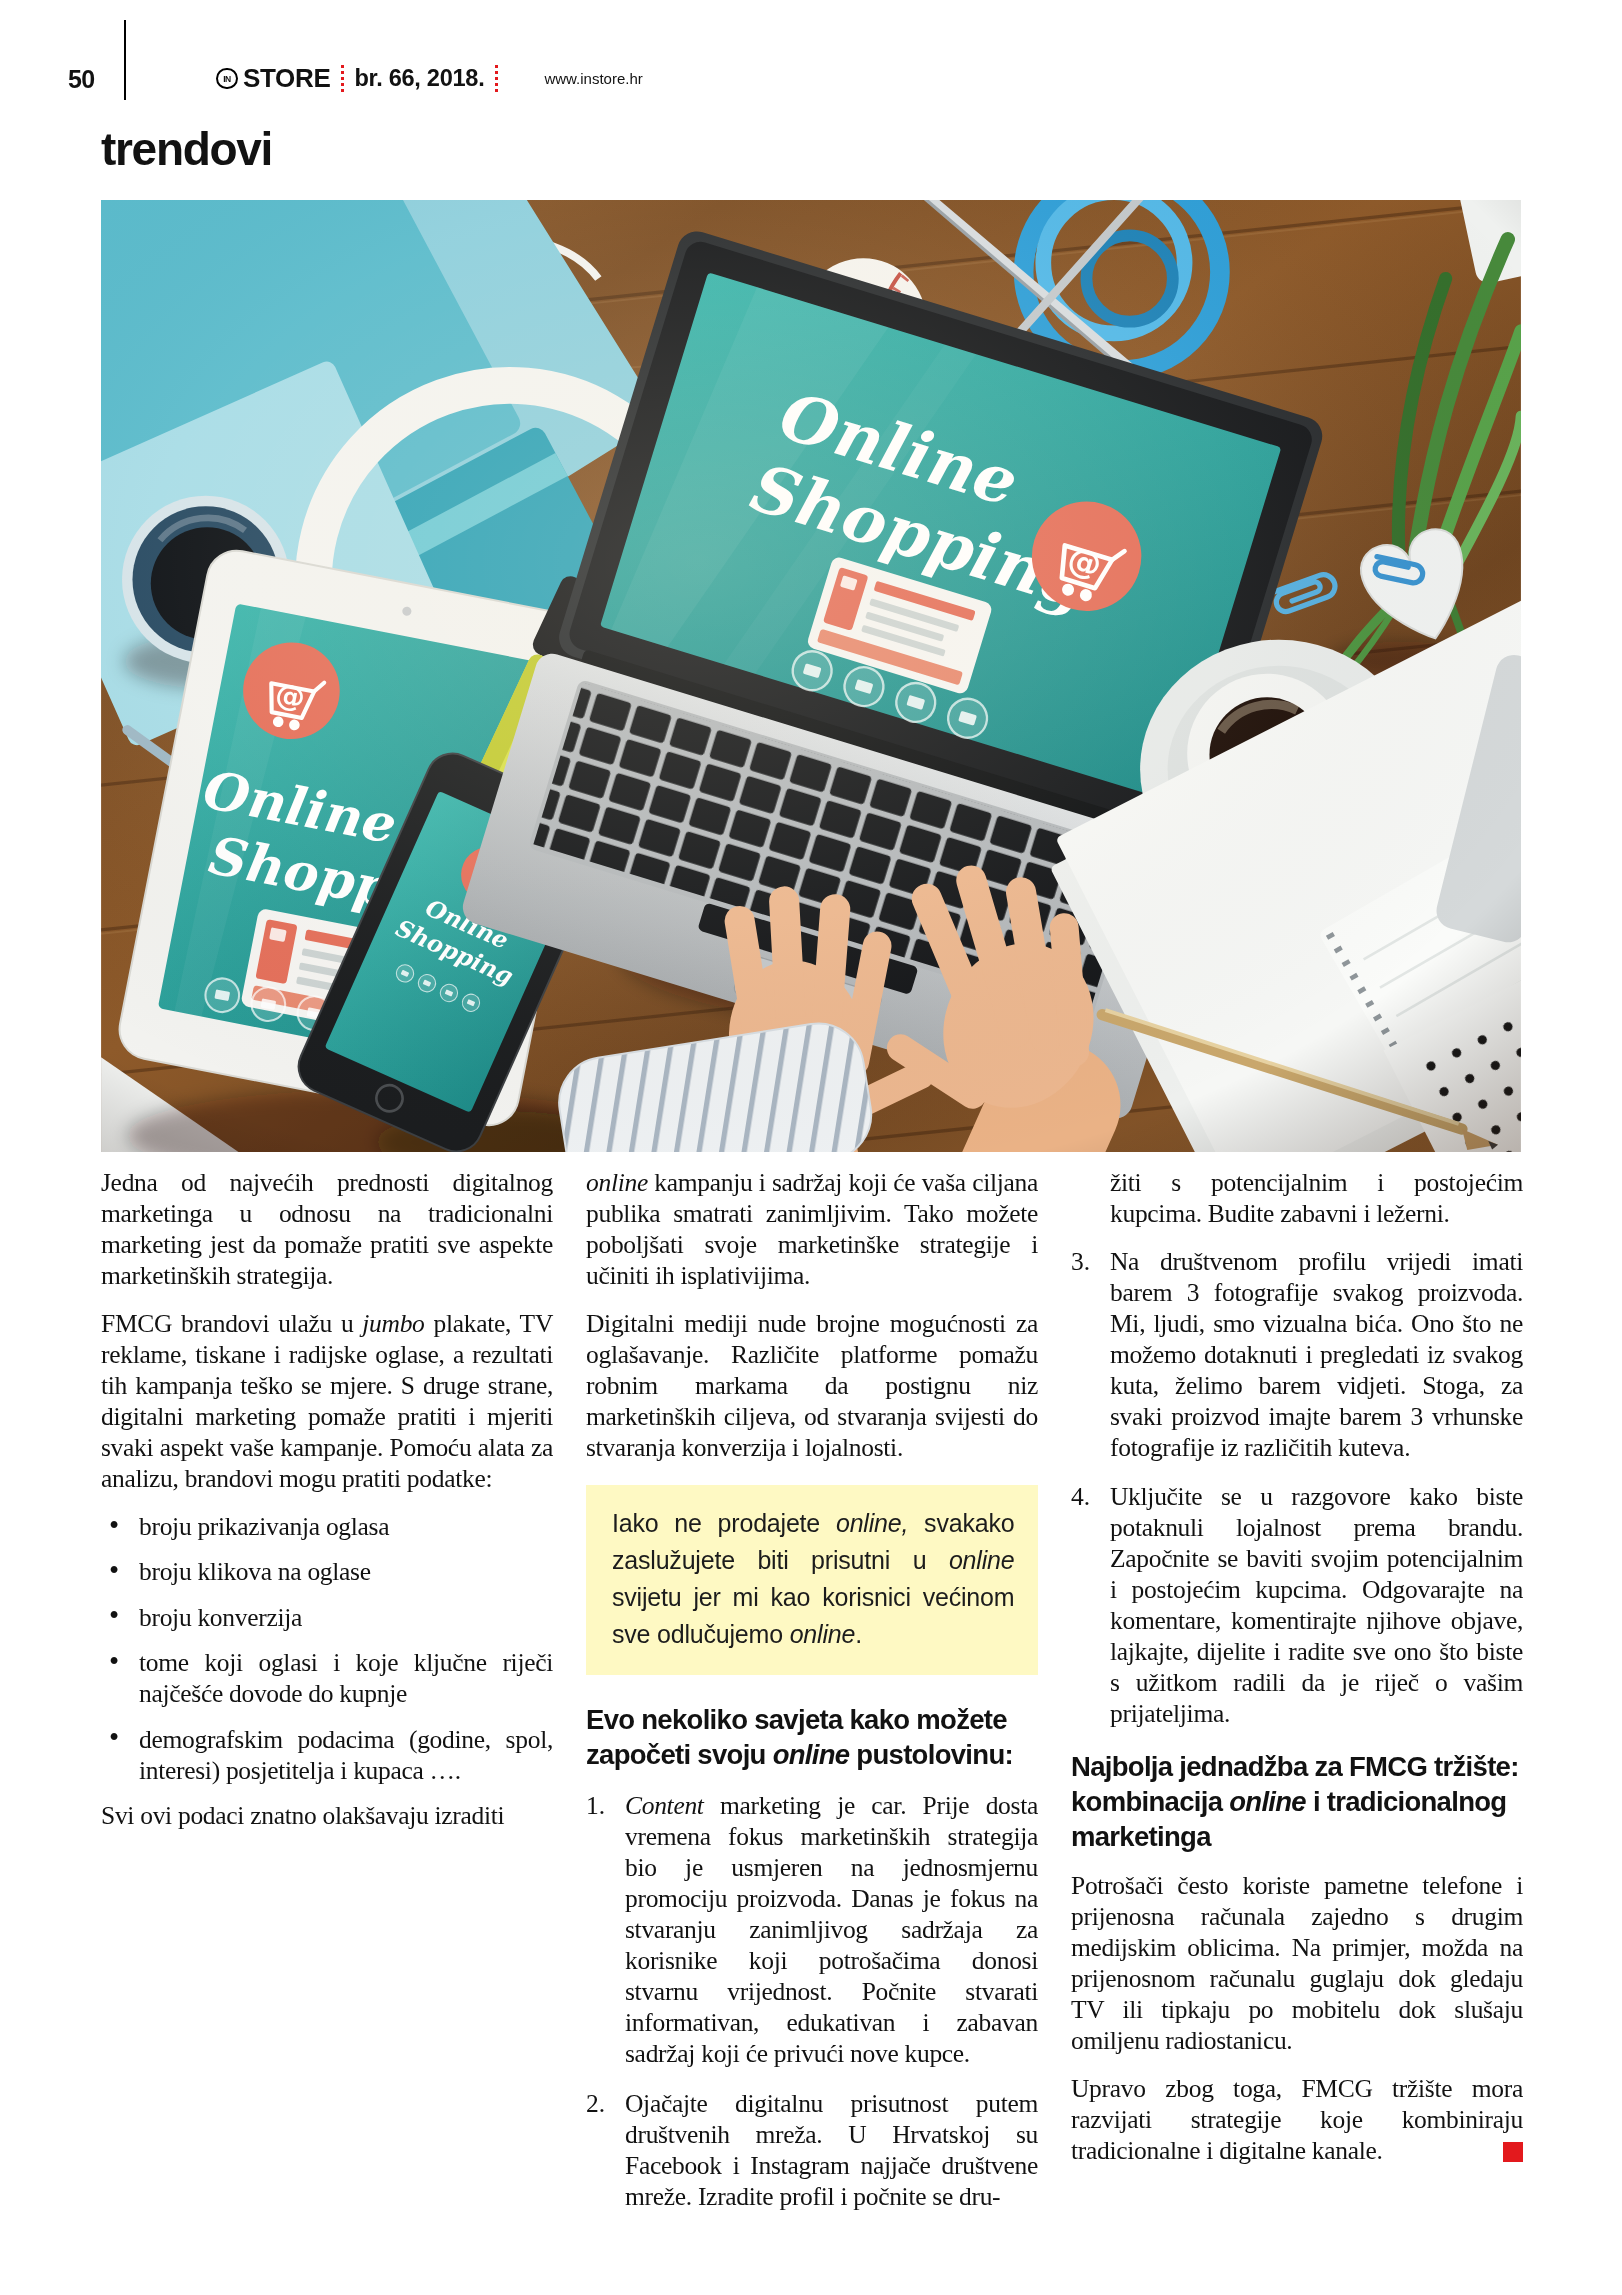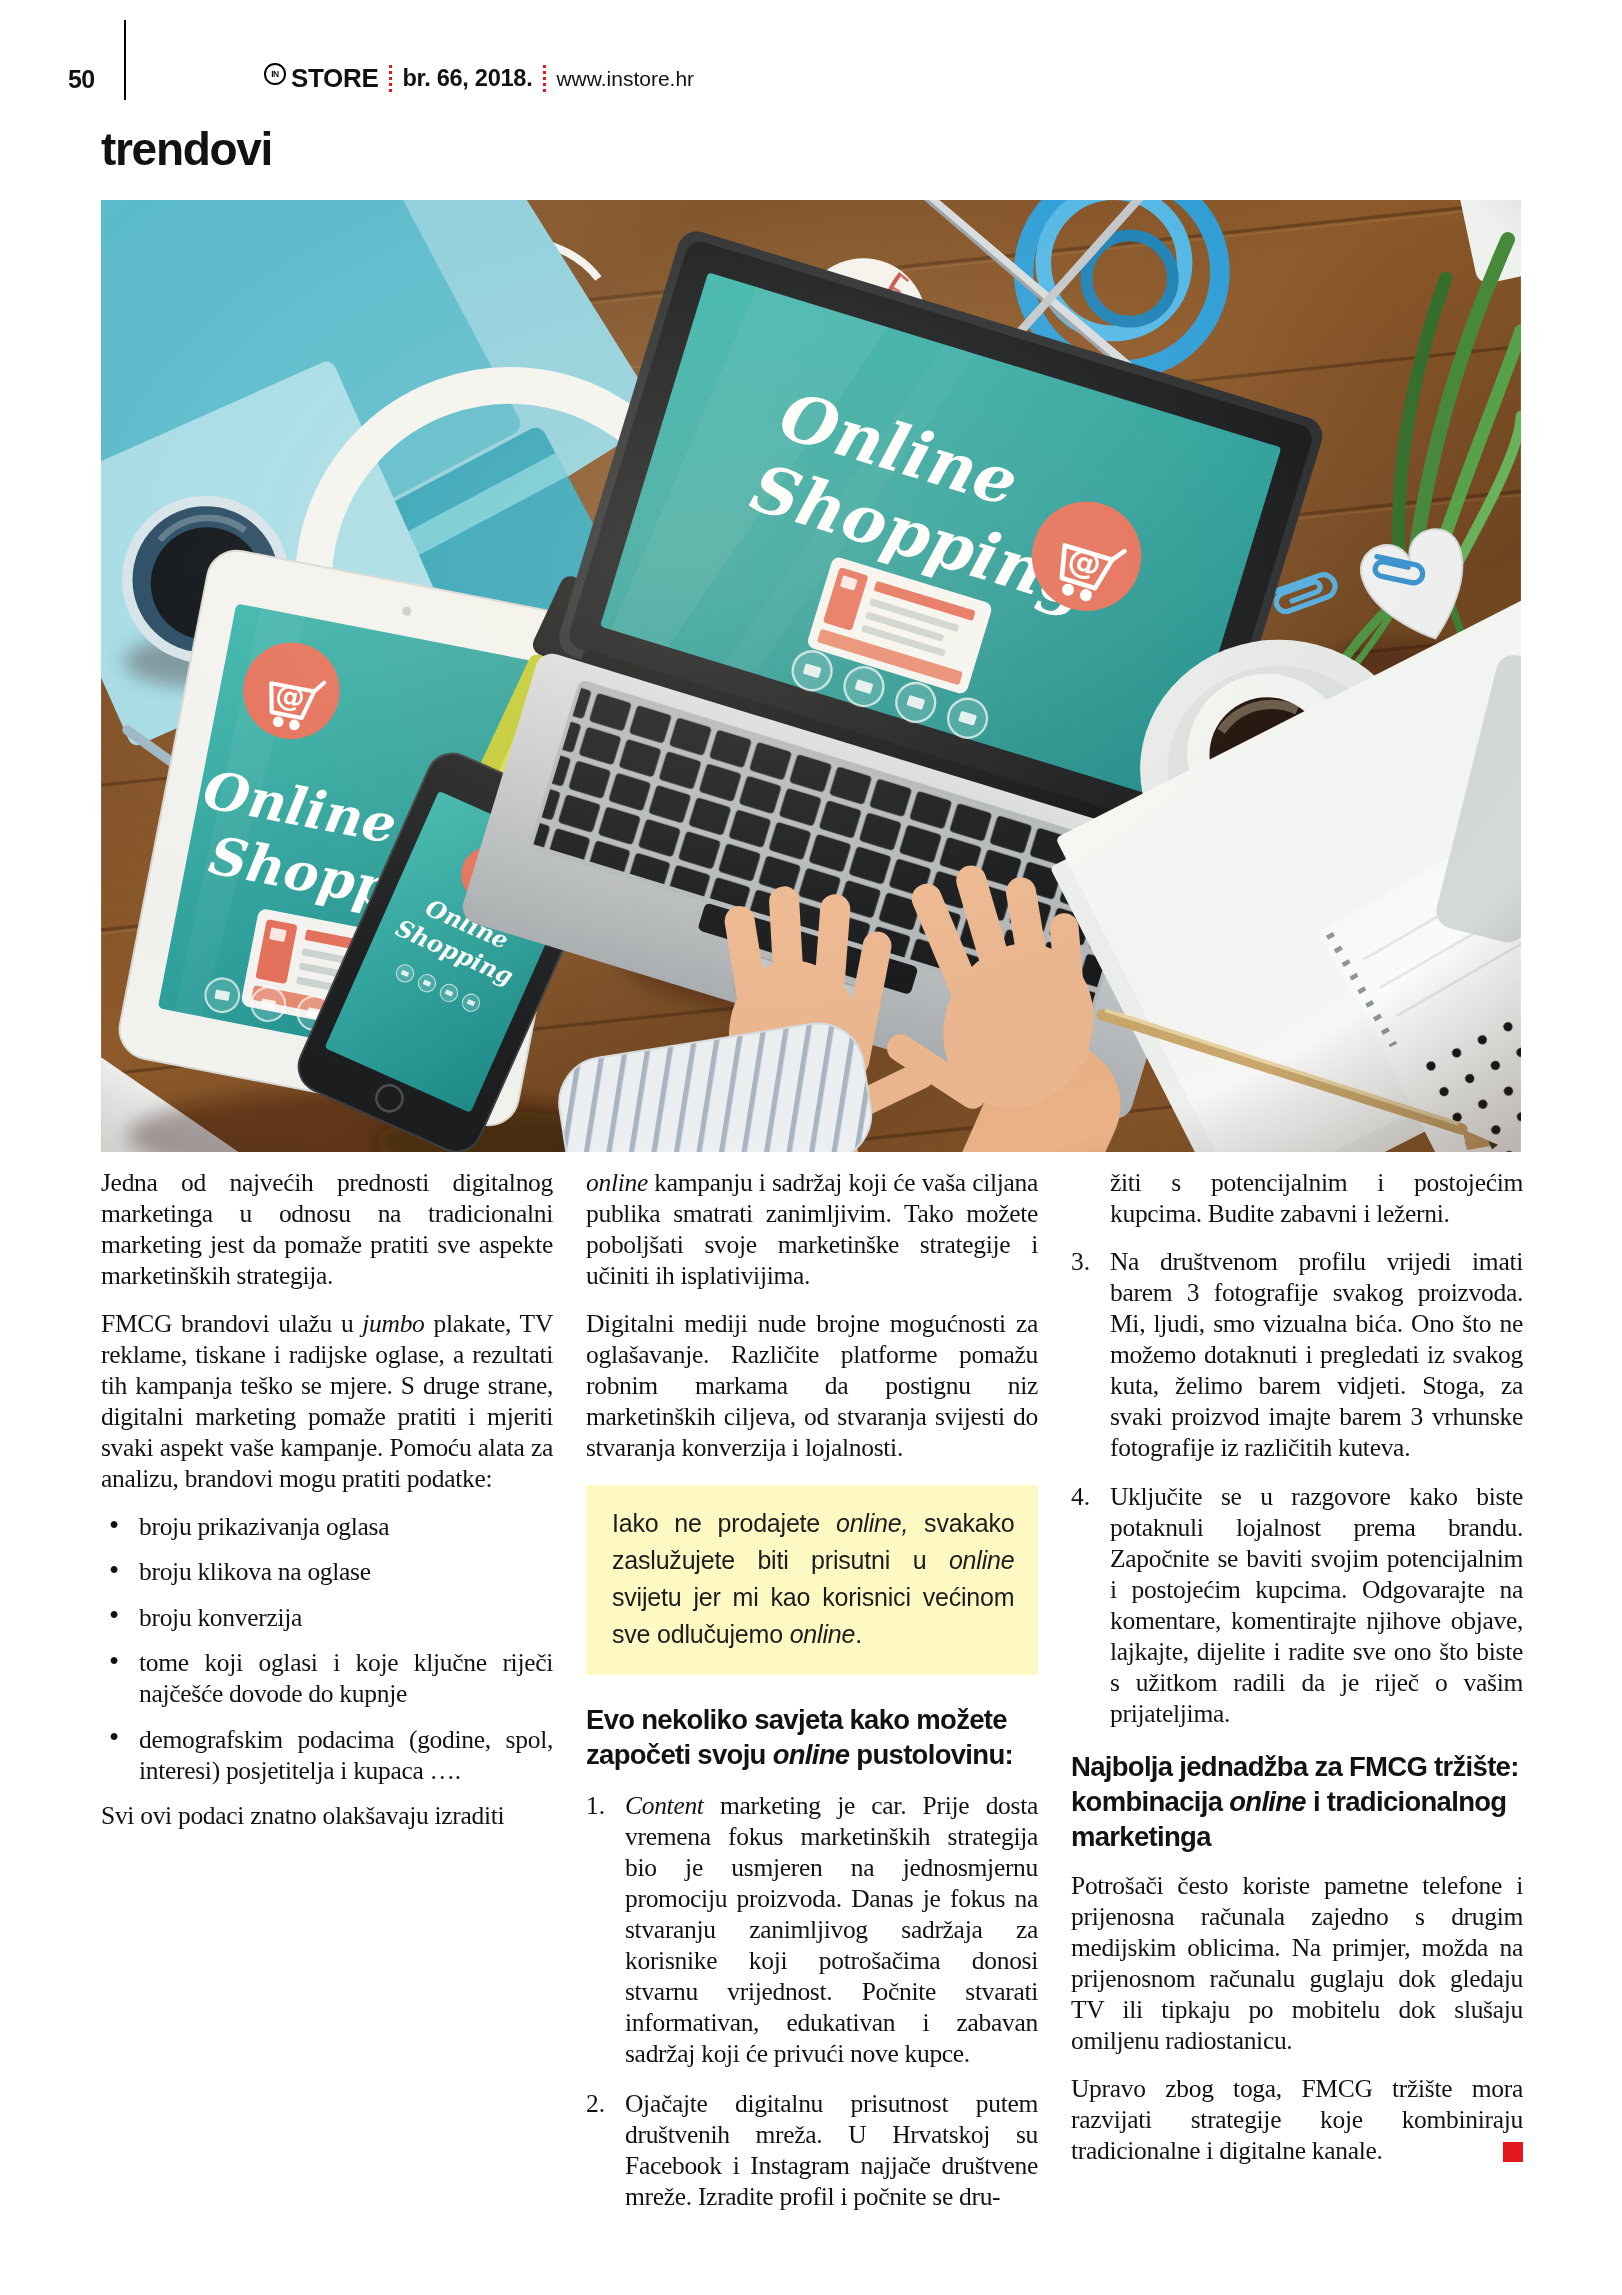--- a/index.html
+++ b/index.html
@@ -9,25 +9,25 @@
   }
   
   .pageno{position:absolute;left:68px;top:65px;font-family:"Liberation Sans",sans-serif;
     font-weight:bold;font-size:25px;letter-spacing:-0.7px;}
   .vrule{position:absolute;left:124px;top:19.6px;width:2px;height:80px;background:#000;}
   .masthead{position:absolute;left:216px;top:63px;display:flex;align-items:center;gap:10.5px;
     font-family:"Liberation Sans",sans-serif;}
   .in-circle{width:17.7px;height:17.7px;border:2px solid #000;border-radius:50%;
     display:inline-flex;align-items:center;justify-content:center;
     font-size:8.5px;font-weight:bold;letter-spacing:-0.7px;}
-  .logo-wrap{display:flex;gap:5.2px;margin-left:48px;}
+  .logo-wrap{display:flex;align-items:center;gap:5.2px;}
   .store{font-weight:bold;font-size:26px;letter-spacing:-0.3px;}
   .dotsep{height:27.5px;border-left:3.9px dotted #e3191d;}
   .issue{font-weight:bold;font-size:23.6px;letter-spacing:-0.3px;}
-  .website{font-size:21px;}
+  .website{font-size:15px;margin-left:36px;}
   .section-title{position:absolute;left:101px;top:122px;margin:0;
     font-family:"Liberation Sans",sans-serif;font-weight:bold;font-size:46px;letter-spacing:-1.3px;}
   
   .photo-wrap{position:absolute;left:101px;top:200px;width:1420px;height:952px;overflow:hidden;}
   .photo-wrap svg{display:block;}
   
   .columns{position:absolute;left:101px;top:1167px;width:1420px;display:flex;gap:33px;}
   .col{width:452px;flex:none;}
   p.body{font-size:25.5px;line-height:31px;letter-spacing:-0.3px;text-align:justify;
     margin:0 0 17px 0;hyphens:none;}

